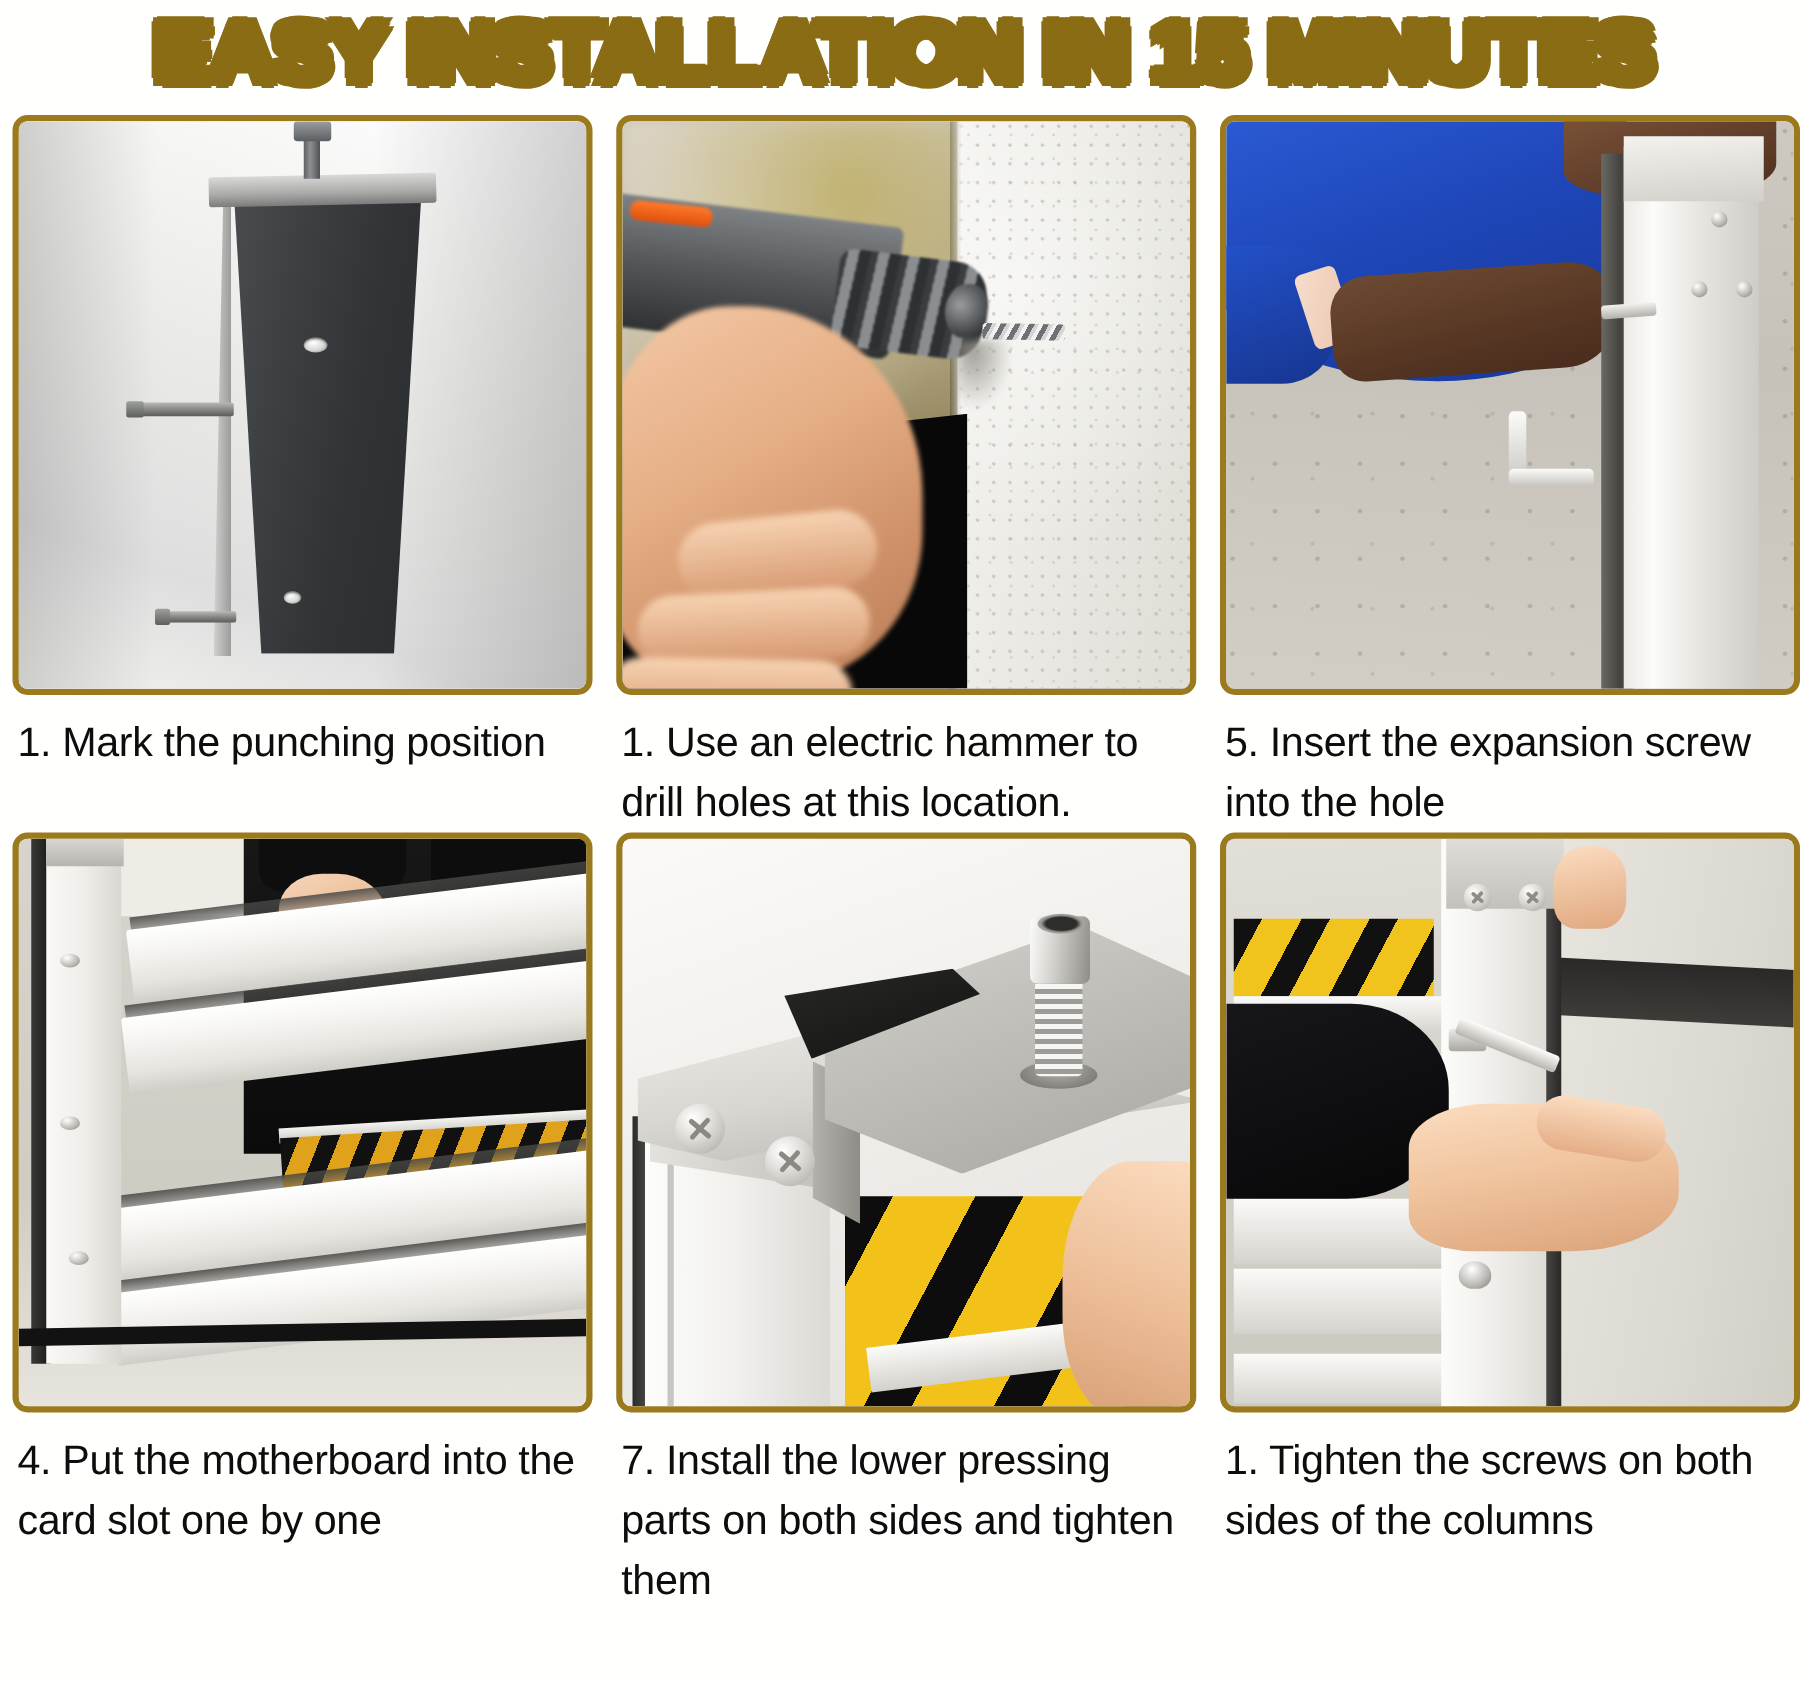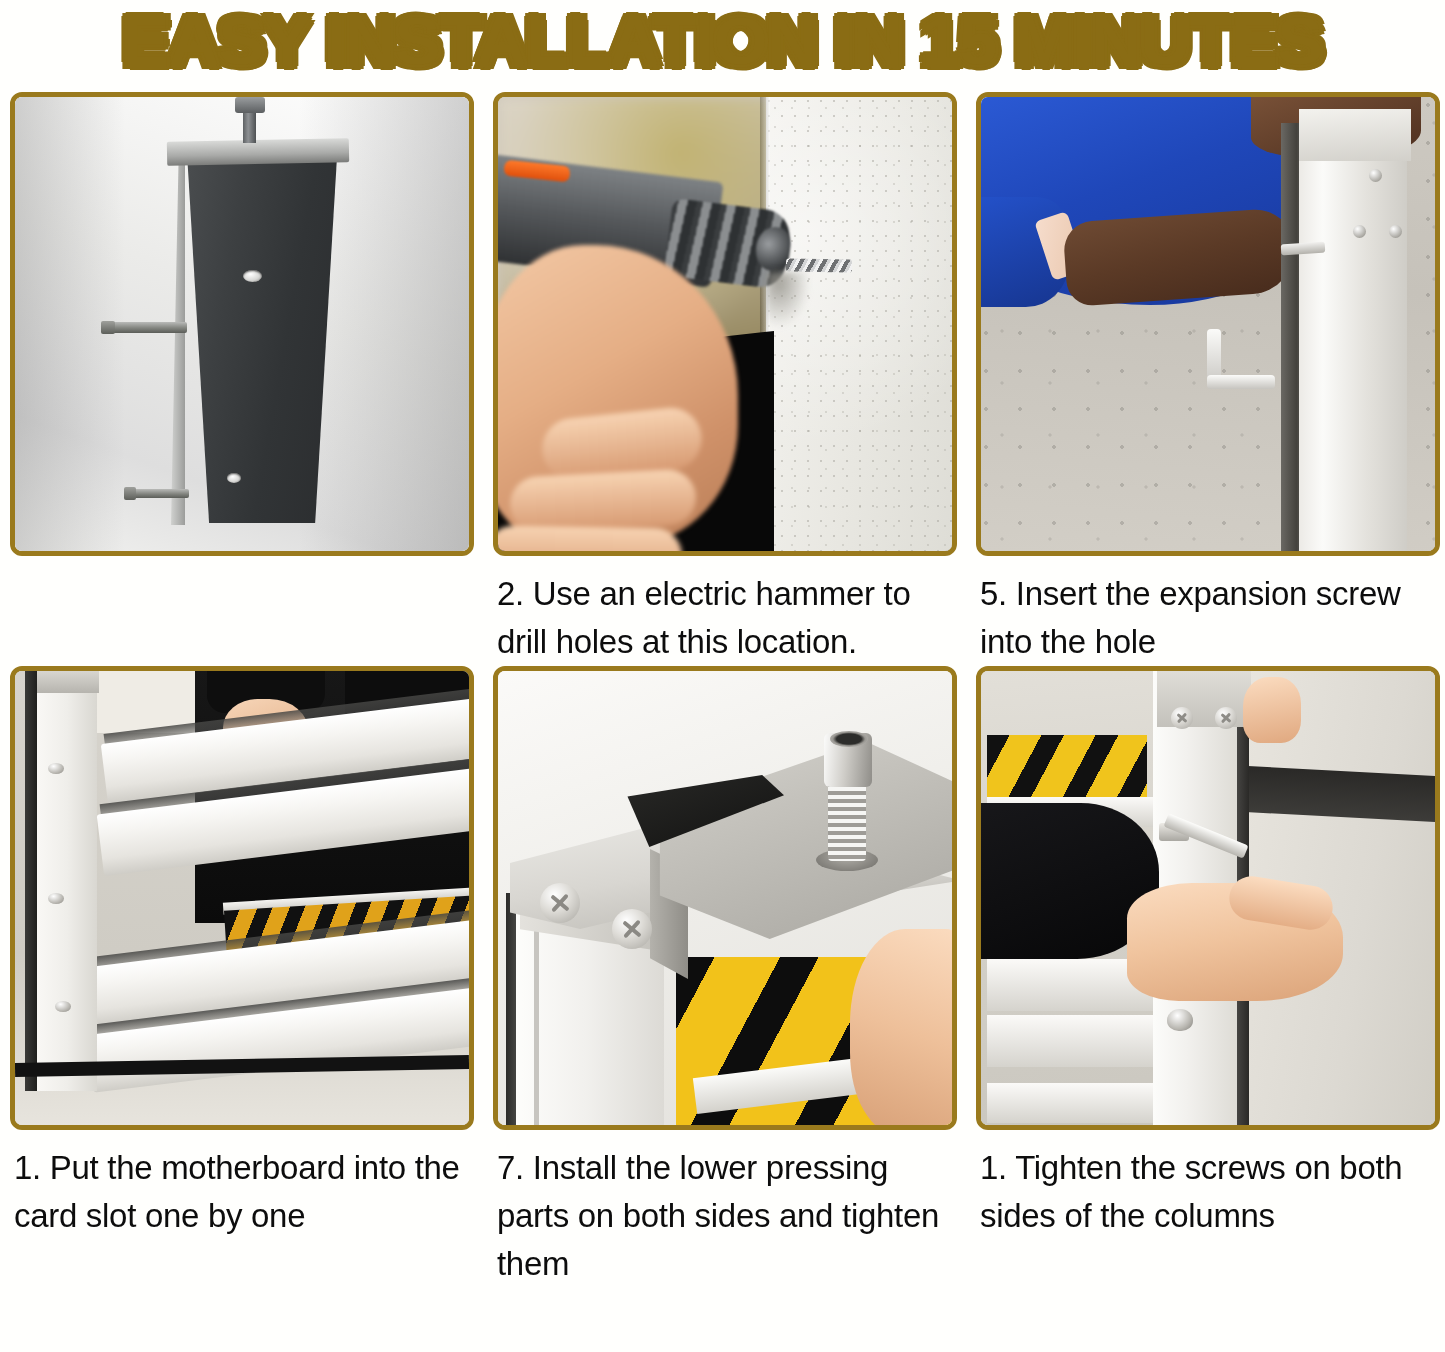--- a/index.html
+++ b/index.html
@@ -661,20 +661,21 @@
           <div class="post-edge-l"></div>
           <div class="post-top"></div>
           <div class="bolt-top"></div>
           <div class="bolt-top-head"></div>
           <div class="bolt-side a"></div>
           <div class="bolt-side b"></div>
           <div class="hole h1"></div>
           <div class="hole h2"></div>
         </div>
       </div>
+      <div class="caption">1. Mark the punching position</div>
     </div>
 
     <div class="card">
       <div class="photo-frame">
         <div class="photo p2">
           <div class="bg"></div>
           <div class="wall"></div>
           <div class="wall-edge"></div>
           <div class="dark-zone"></div>
           <div class="drill-body"></div>
@@ -684,21 +685,21 @@
           <div class="bit"></div>
           <div class="dust"></div>
           <div class="hand">
             <div class="finger f1"></div>
             <div class="finger f2"></div>
             <div class="finger f3"></div>
 
           </div>
         </div>
       </div>
-      <div class="caption">2. Use an electric hammer to drill holes at this location.</div>
+      <div class="caption">1. Use an electric hammer to drill holes at this location.</div>
     </div>
 
     <div class="card">
       <div class="photo-frame">
         <div class="photo p3">
           <div class="floor"></div>
           <div class="blue"></div>
           <div class="blue2"></div>
           <div class="arm-top"></div>
           <div class="cuff"></div>
@@ -750,21 +751,21 @@
 
           <div class="post-dark"></div>
           <div class="post"></div>
           <div class="post-plate"></div>
           <div class="post-screw q1"></div>
           <div class="post-screw q2"></div>
           <div class="post-screw q3"></div>
           <div class="floorline"></div>
         </div>
       </div>
-      <div class="caption">1. Put the motherboard into the card slot one by one</div>
+      <div class="caption">4. Put the motherboard into the card slot one by one</div>
     </div>
 
     <div class="card">
       <div class="photo-frame">
         <div class="photo p5">
           <div class="bg"></div>
           <div class="hazard"></div>
           <div class="board-white"></div>
           <div class="hand"></div>
           <div class="col-dark"></div>

